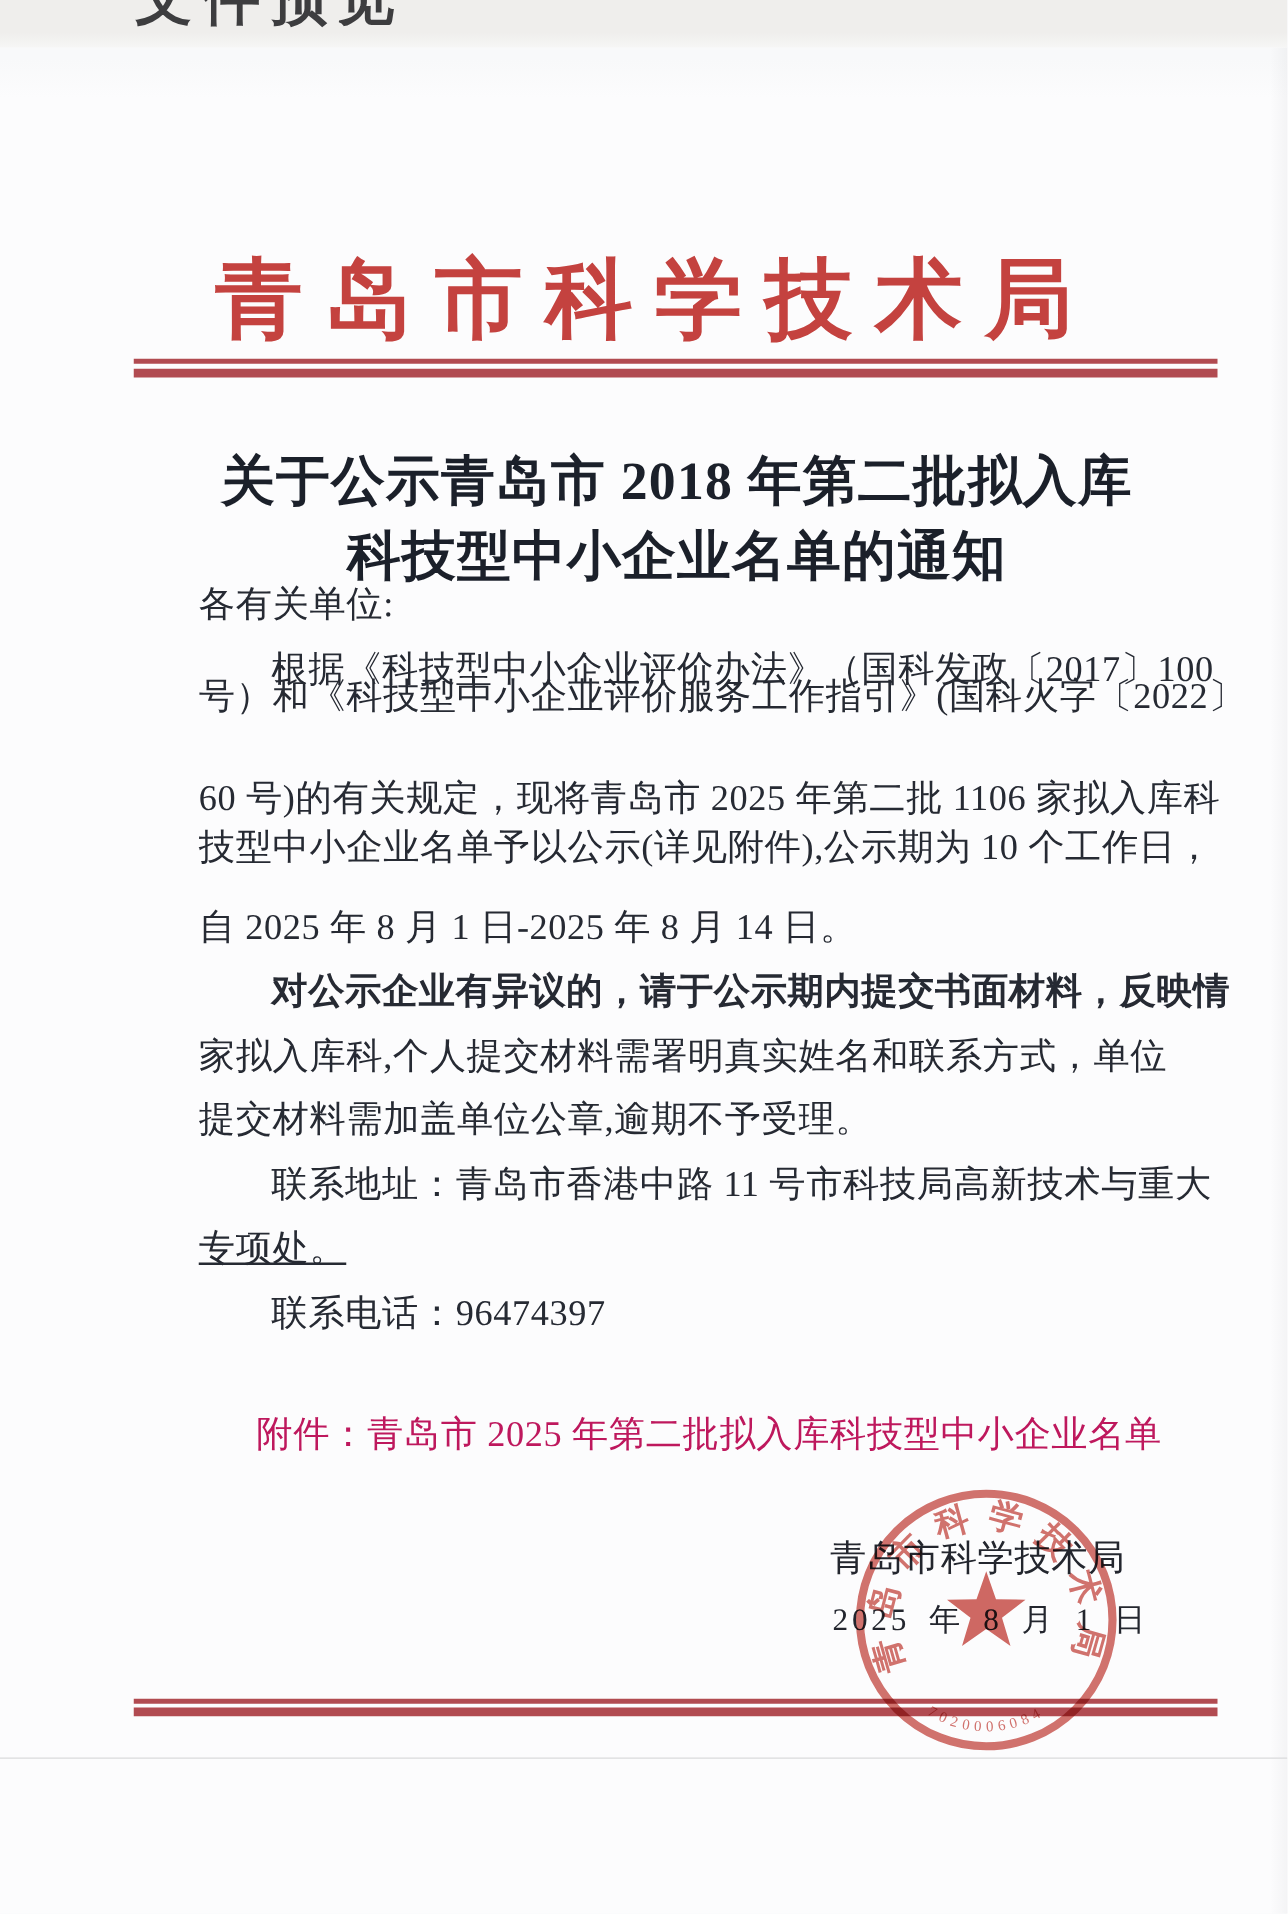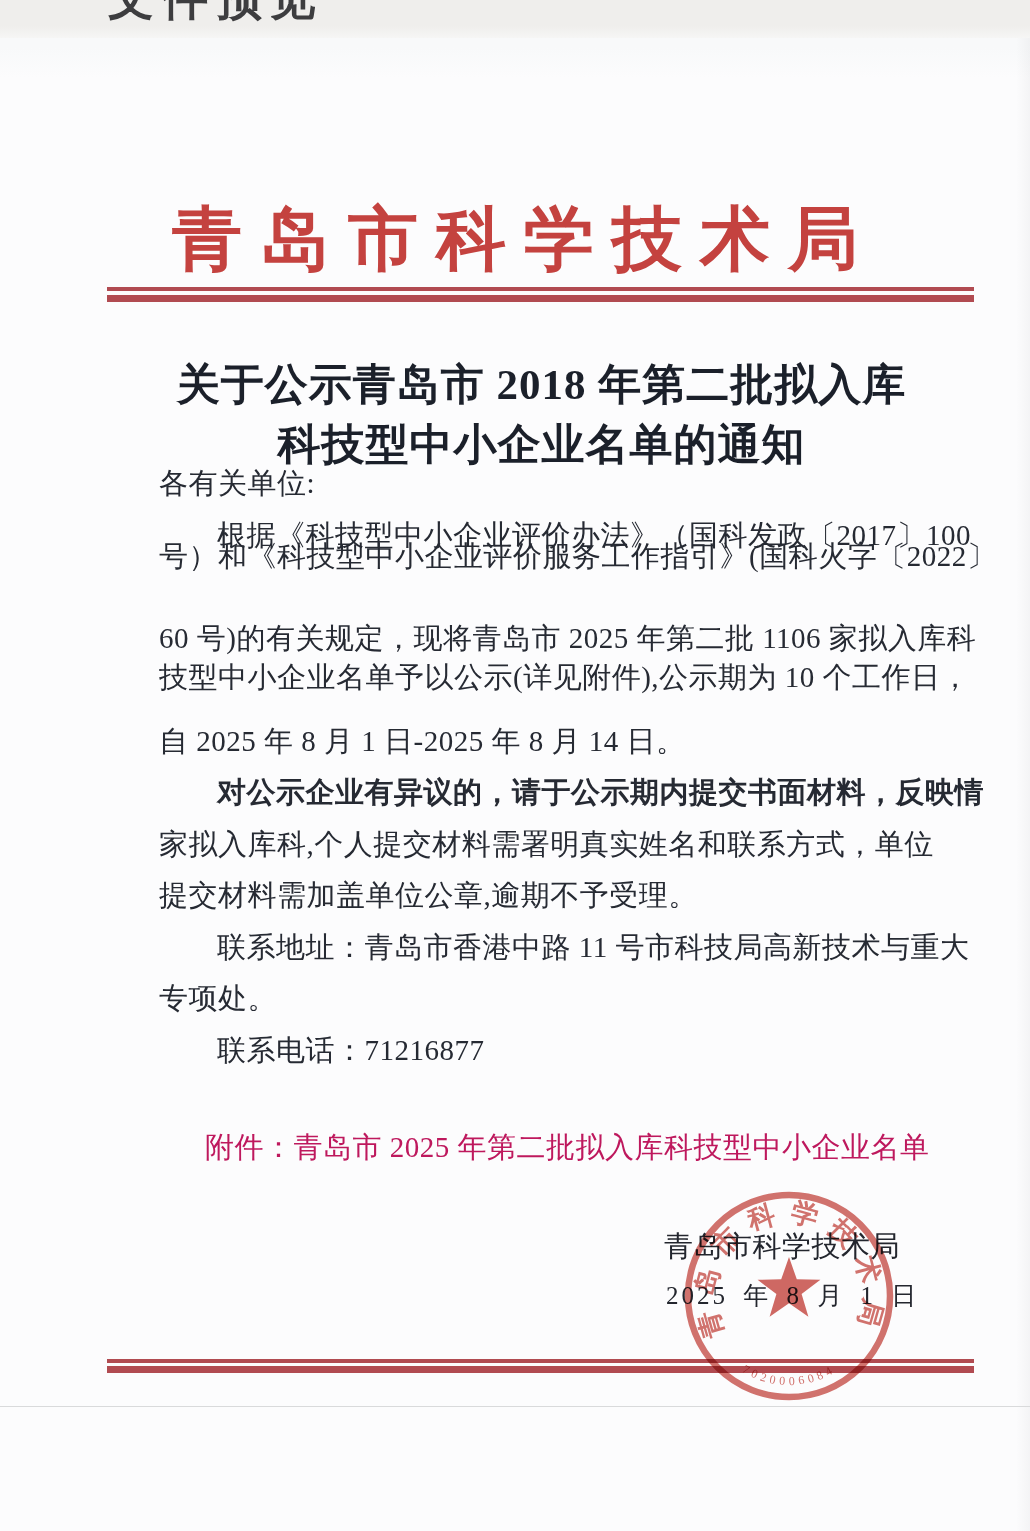--- a/index.html
+++ b/index.html
@@ -108,22 +108,22 @@
     <div class="body-line" style="top: 464px;">各有关单位:</div>
     <div class="body-line indent" style="top: 515.5px;">根据《科技型中小企业评价办法》（国科发政〔2017〕100</div>
     <div class="body-line" style="top: 537px;">号）和《科技型中小企业评价服务工作指引》(国科火字〔2022〕</div>
     <div class="body-line" style="top: 618.5px;">60 号)的有关规定，现将青岛市 2025 年第二批 1106 家拟入库科</div>
     <div class="body-line" style="top: 658px;">技型中小企业名单予以公示(详见附件),公示期为 10 个工作日，</div>
     <div class="body-line" style="top: 721.5px;">自 2025 年 8 月 1 日-2025 年 8 月 14 日。</div>
     <div class="body-line indent" style="top: 773px; font-weight: bold;">对公示企业有异议的，请于公示期内提交书面材料，反映情</div>
     <div class="body-line" style="top: 824.5px;">家拟入库科,个人提交材料需署明真实姓名和联系方式，单位</div>
     <div class="body-line" style="top: 876px;">提交材料需加盖单位公章,逾期不予受理。</div>
     <div class="body-line indent" style="top: 927.5px;">联系地址：青岛市香港中路 11 号市科技局高新技术与重大</div>
-    <div class="body-line" style="top: 979px;">专项处。</div>
-    <div class="body-line indent" style="top: 1030.5px;">联系电话：71216877</div>
+    <div class="body-line" style="top: 979px; text-decoration: underline;">专项处。</div>
+    <div class="body-line indent" style="top: 1030.5px;">联系电话：96474397</div>
   </div>
 
 <div class="attachment-line">附件：青岛市 2025 年第二批拟入库科技型中小企业名单</div>
 
 <div class="sig-agency">青岛市科学技术局</div>
 <div class="sig-date">2025 年 8 月 1 日</div>
 
 <svg class="seal" viewBox="0 0 216 218" xmlns="http://www.w3.org/2000/svg">
   <circle cx="107" cy="108" r="101" fill="none" stroke="#cc5a54" stroke-width="6.5"></circle>
   <polygon points="107,69 114.8,91.3 138.4,91.8 119.6,106.1 126.4,128.7 107,115.2 87.6,128.7 94.4,106.1 75.6,91.8 99.2,91.3" fill="#c94f48"></polygon>

